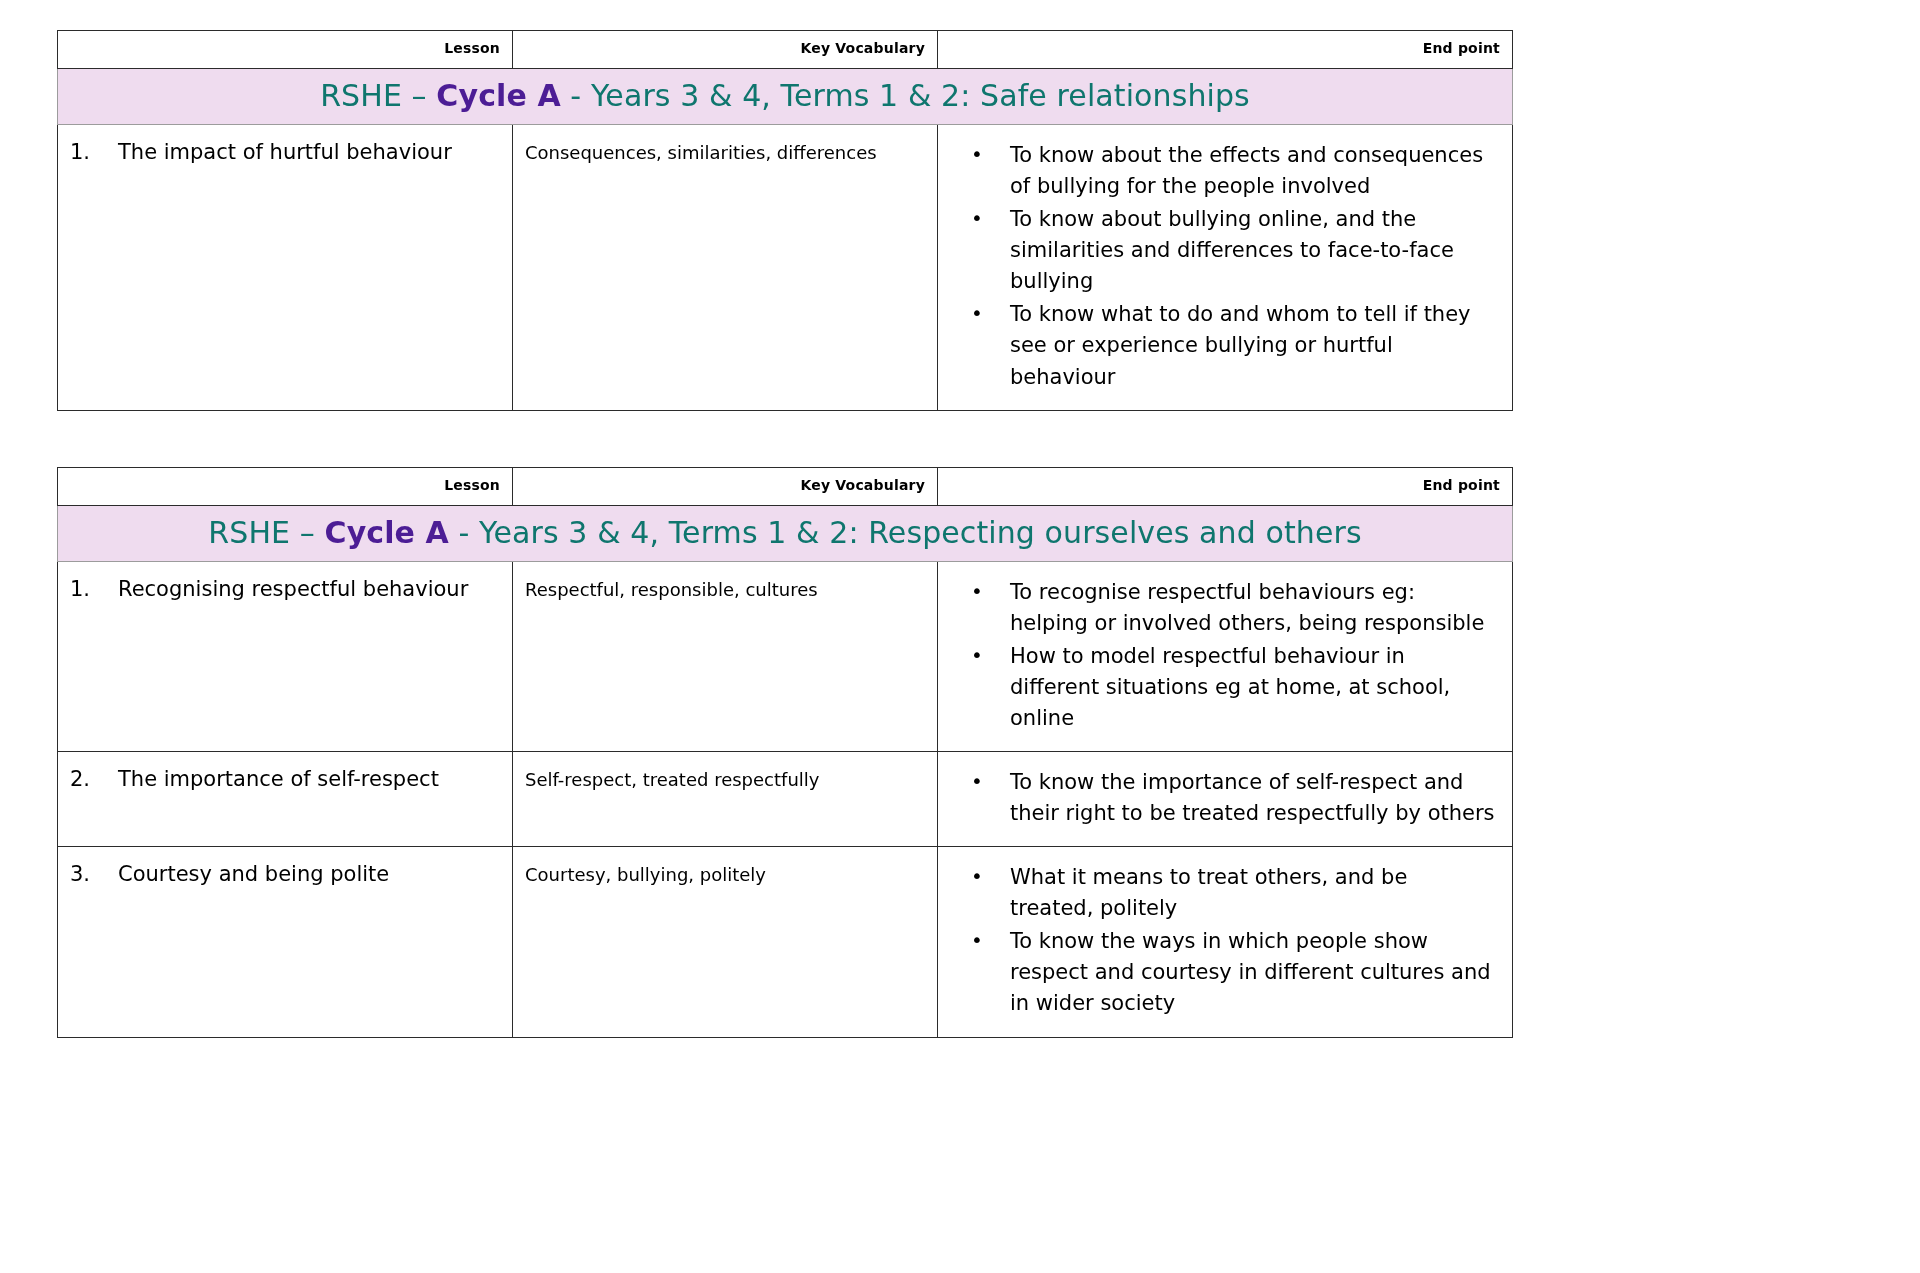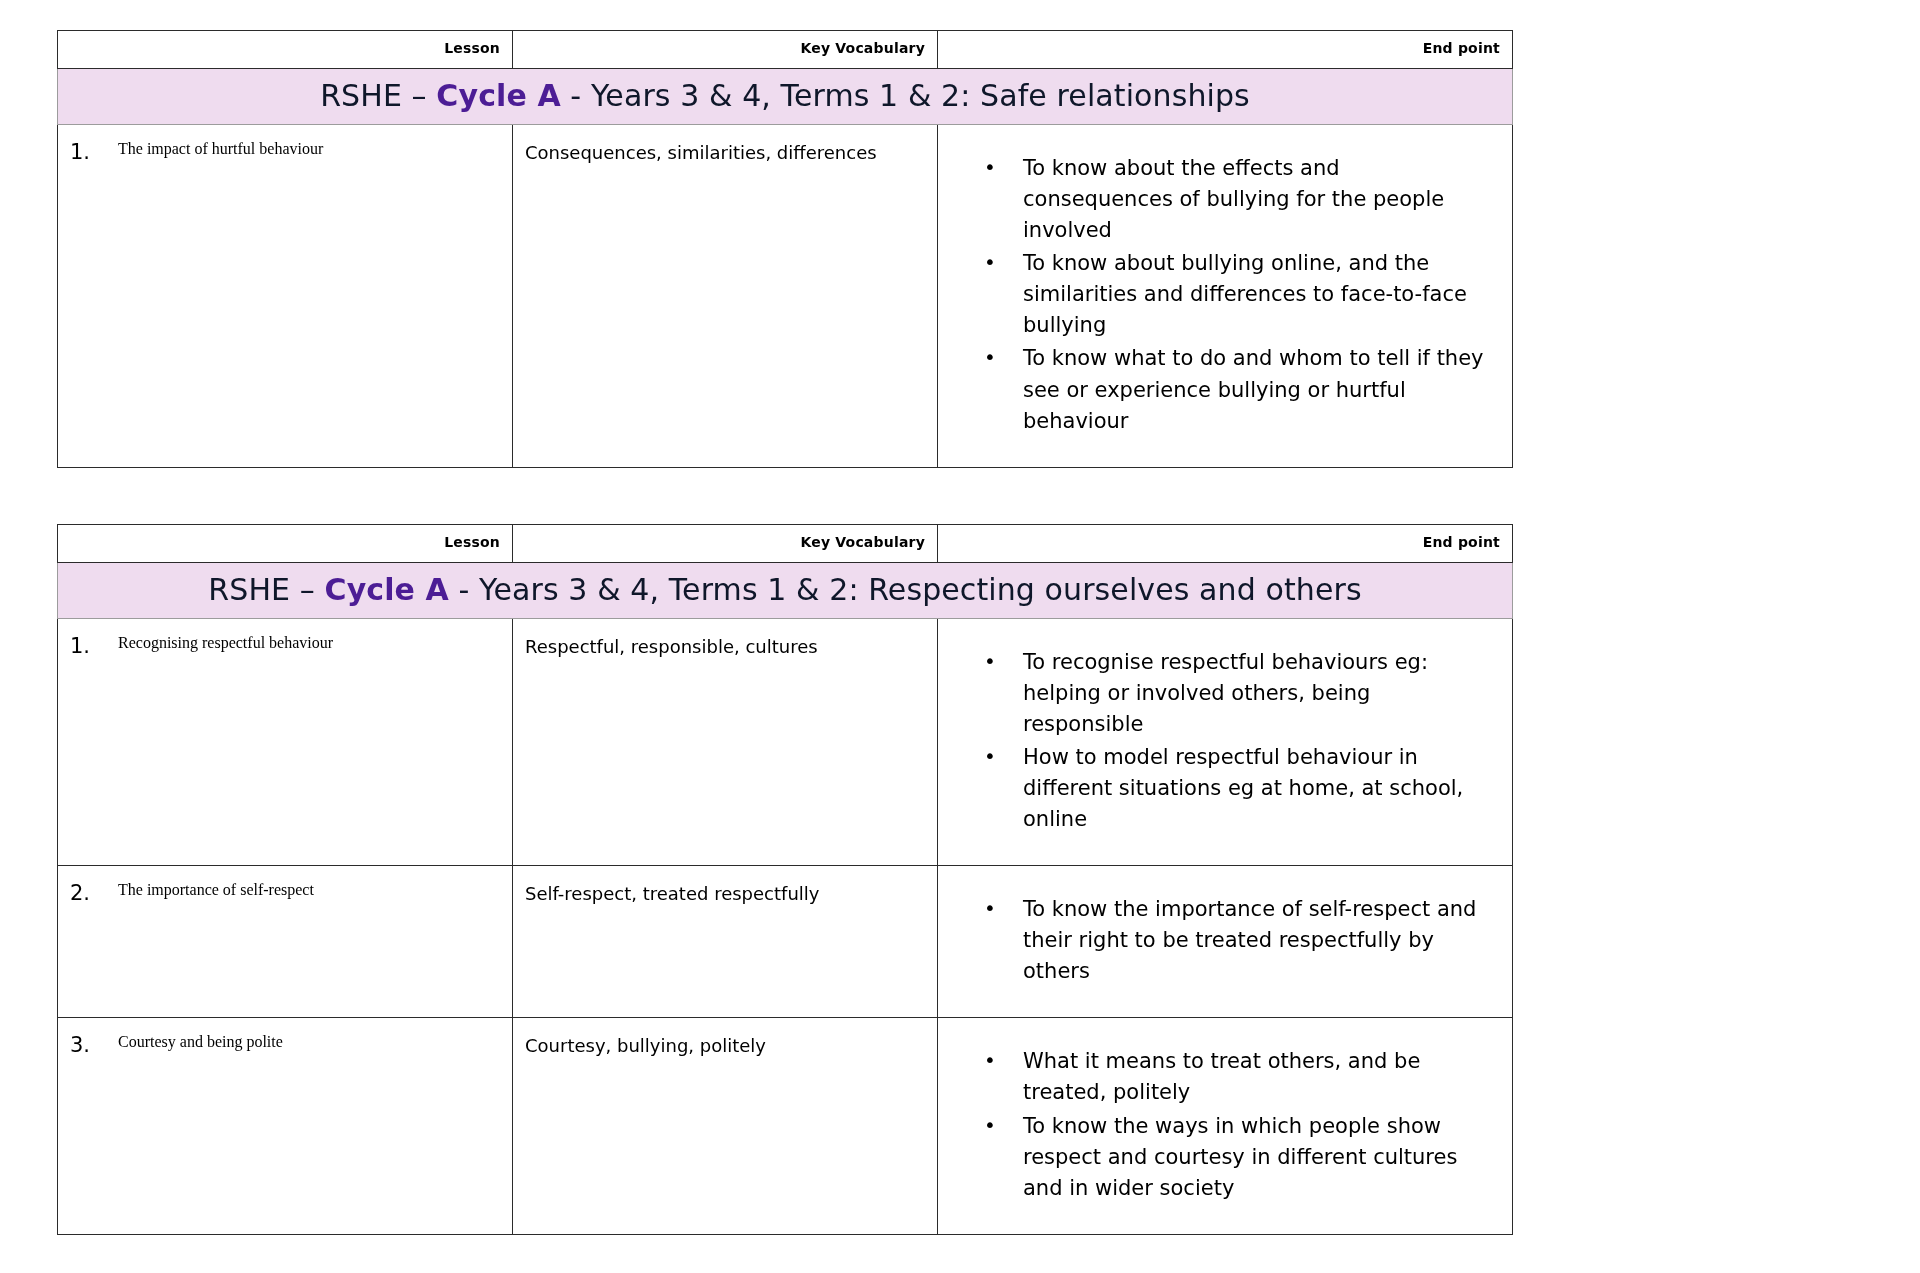--- a/index.html
+++ b/index.html
@@ -45,21 +45,21 @@
     font-weight: 400;
     letter-spacing: 0.1px;
     white-space: nowrap;
     color: #000000;
   }
   .title-text .cycle {
     color: #4c1d95;
     font-weight: 700;
   }
   .title-text .nm {
-    color: #0f172a;
+    color: #0f766e;
   }
   thead.col-head th {
     border: 1px solid #2b2b2b;
     text-align: right;
     vertical-align: top;
     padding: 9px 12px 12px 12px;
     font-size: 14px;
     font-weight: 700;
     font-family: "DejaVu Sans", sans-serif;
     letter-spacing: 0.2px;
@@ -85,29 +85,28 @@
     display: flex;
     align-items: flex-start;
   }
   .lesson-num {
     width: 48px;
     flex: 0 0 48px;
     font-size: 21px;
   }
   .lesson-title {
     flex: 1 1 auto;
-    font-size: 16px;
-    font-family: Liberation Serif, serif;
+    font-size: 21px;
   }
   .vocab-text {
     font-size: 18px;
     line-height: 1.48;
   }
   ul.endpoints {
-    margin: 16px;
+    margin: 3px;
     padding: 0 0 0 0;
     list-style: none;
   }
   ul.endpoints li {
     position: relative;
     padding-left: 57px;
     margin: 0 0 2px 0;
     font-size: 21px;
     line-height: 1.48;
   }

